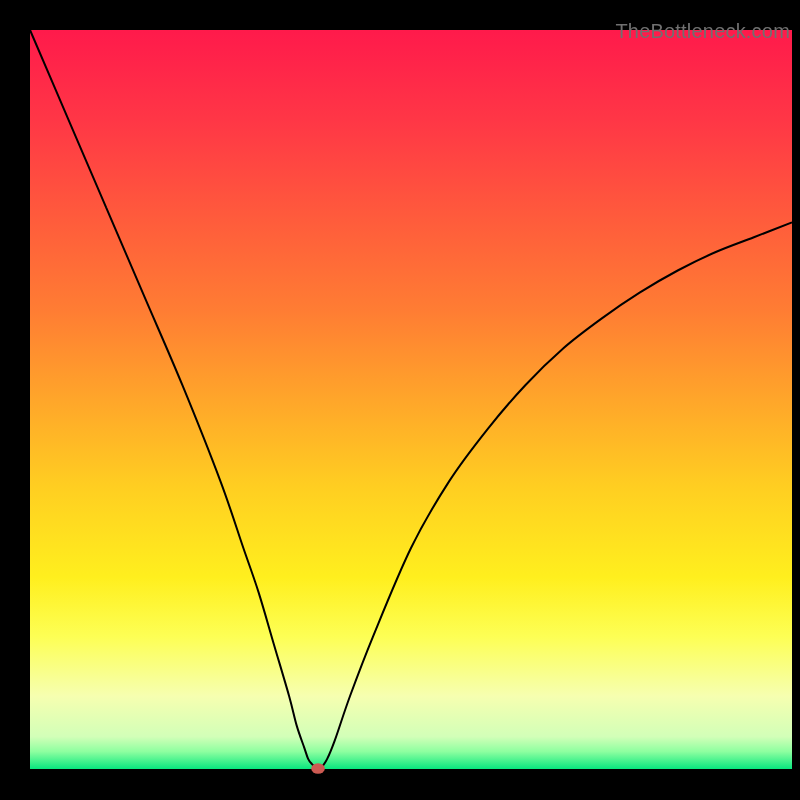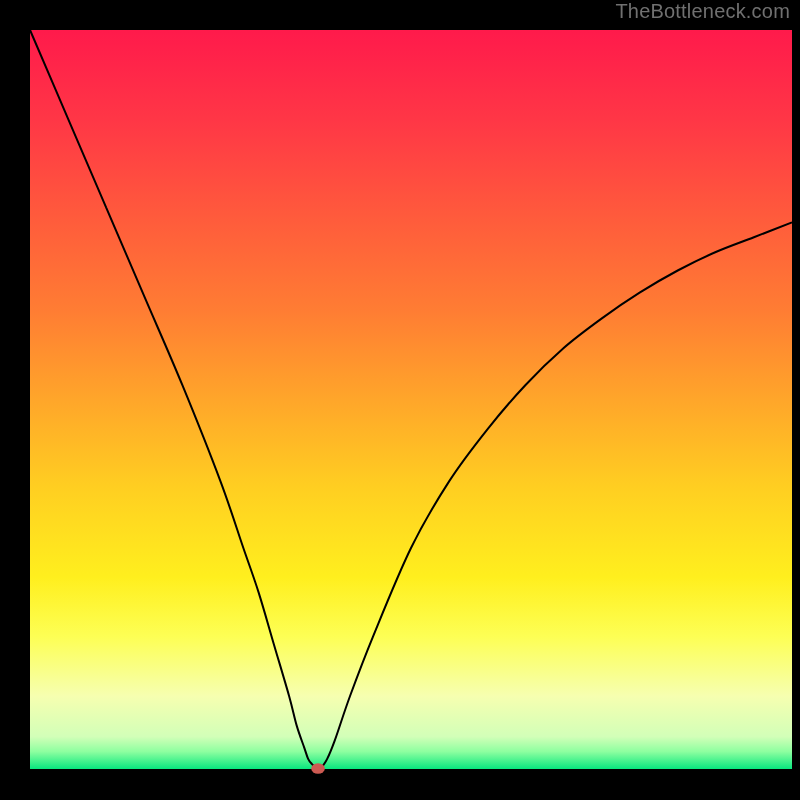--- a/index.html
+++ b/index.html
@@ -12,21 +12,21 @@
     font-family: Arial, Helvetica, sans-serif;
   }
   .frame {
     position: relative;
     width: 800px;
     height: 800px;
     background: #000;
   }
   .watermark {
     position: absolute;
-    top: 0;
+    top: 20px;
     right: 10px;
     color: #707070;
     font-size: 20px;
     font-weight: 500;
     letter-spacing: 0.2px;
     z-index: 10;
   }
   svg {
     position: absolute;
     top: 0;

